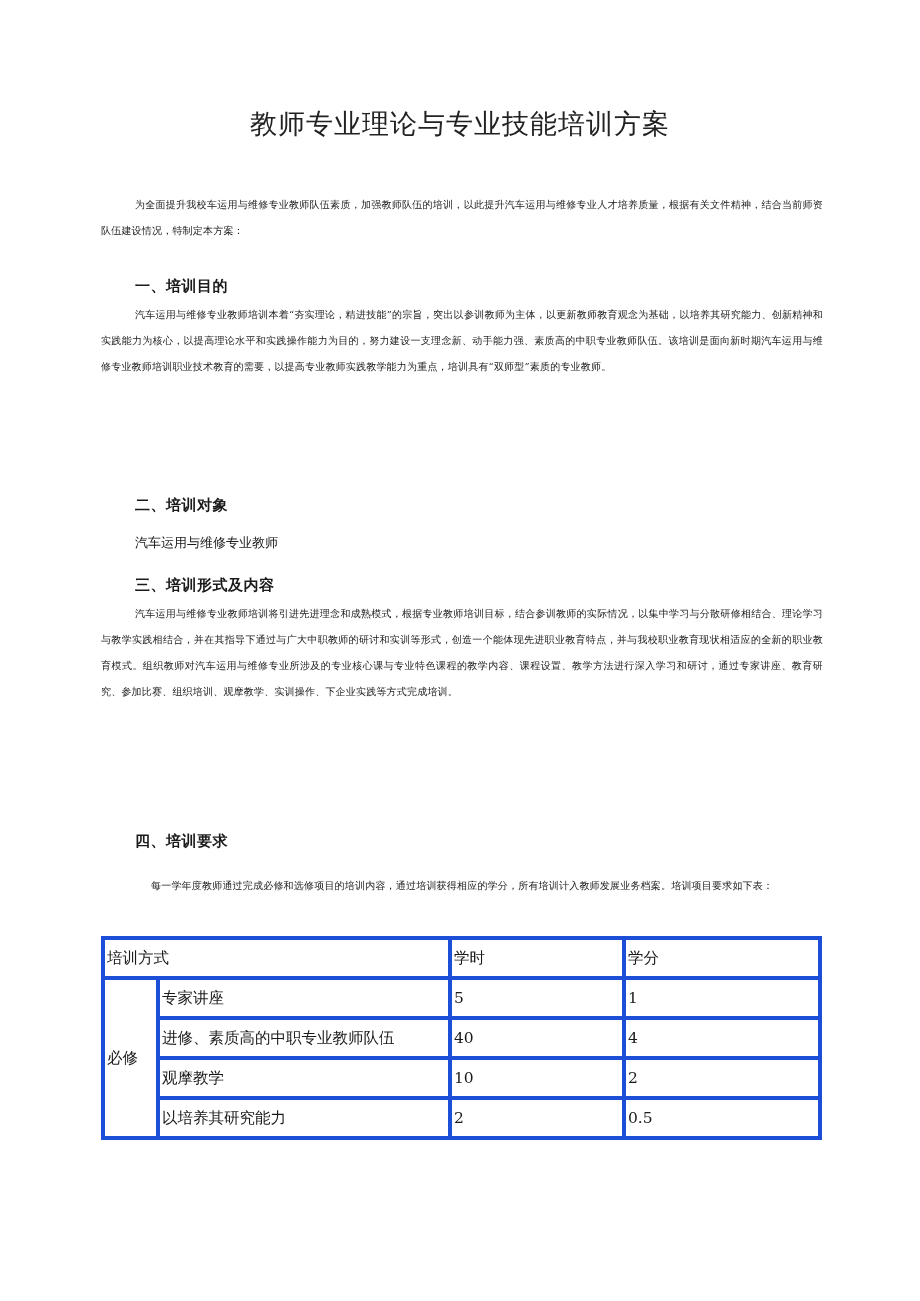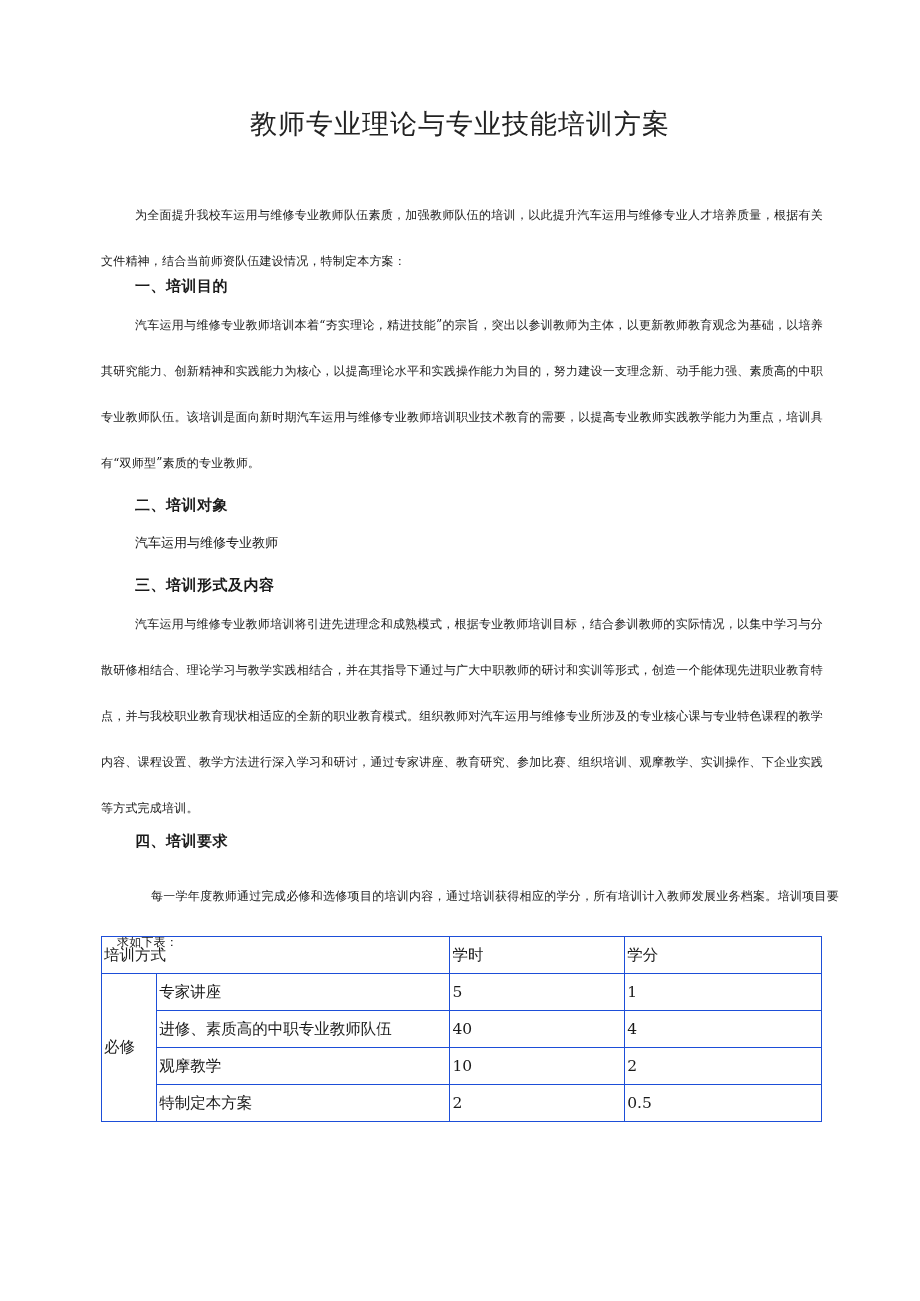--- a/index.html
+++ b/index.html
@@ -10,38 +10,38 @@
   }
   .page { position: absolute; left: 0; top: 0; width: 920px; height: 1301px; }
   .title {
     position: absolute; top: 106px; left: 0; width: 920px;
     text-align: center; font-size: 27px; letter-spacing: 1px;
     font-family: "DejaVu Sans", "Liberation Sans", sans-serif;
     font-weight: normal; color: #222;
   }
   .block {
     position: absolute; left: 101px; width: 722px;
-    font-size: 12px; line-height: 46px;
+    font-size: 10px; line-height: 26px;
     text-align: justify; letter-spacing: 0.2px;
   }
   .indent { text-indent: 34px; }
   .heading {
     position: absolute; left: 135px;
     font-size: 15px; font-weight: bold;
     font-family: "DejaVu Sans", "Liberation Sans", sans-serif;
     letter-spacing: 0.5px;
   }
   .plain { position: absolute; left: 135px; font-size: 13px; }
   table.req {
     position: absolute; left: 101px; top: 936px;
     width: 721px; border-collapse: collapse;
     font-size: 15.5px;
   }
   table.req td {
-    border: 1px solid #1d4ed8;
+    border: 4px solid #1d4ed8;
     height: 36px; padding: 0 0 0 2px;
     vertical-align: middle; text-align: left;
   }
   .c1 { width: 55px; }
   .c2 { width: 292px; }
   .c3 { width: 174px; }
   .c4 { width: 196px; }
 </style>
 </head>
 <body>
@@ -87,20 +87,20 @@
       <td>进修、素质高的中职专业教师队伍</td>
       <td>40</td>
       <td>4</td>
     </tr>
     <tr>
       <td>观摩教学</td>
       <td>10</td>
       <td>2</td>
     </tr>
     <tr>
-      <td>特制定本方案</td>
+      <td>以培养其研究能力</td>
       <td>2</td>
       <td>0.5</td>
     </tr>
   </tbody>
     </table>
 
 </div>
 
 </body></html>

